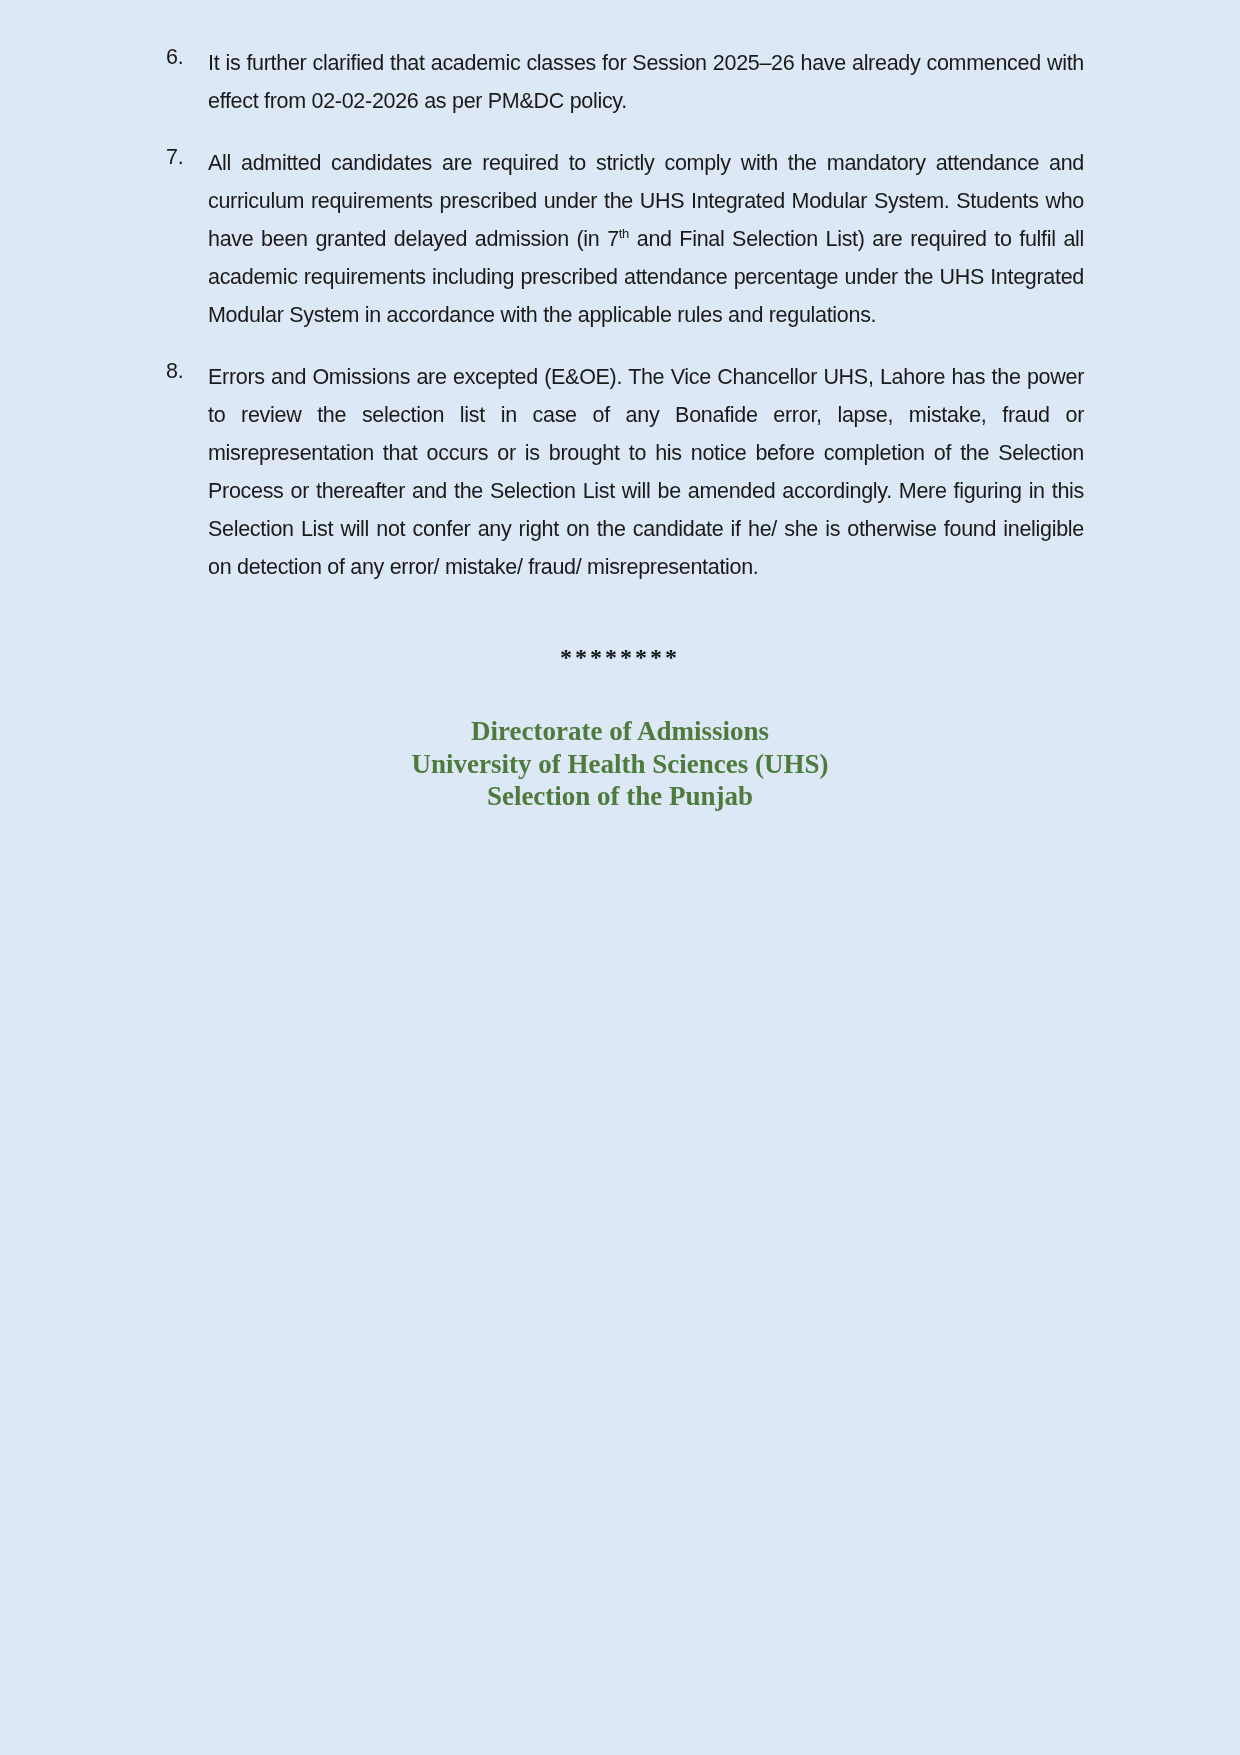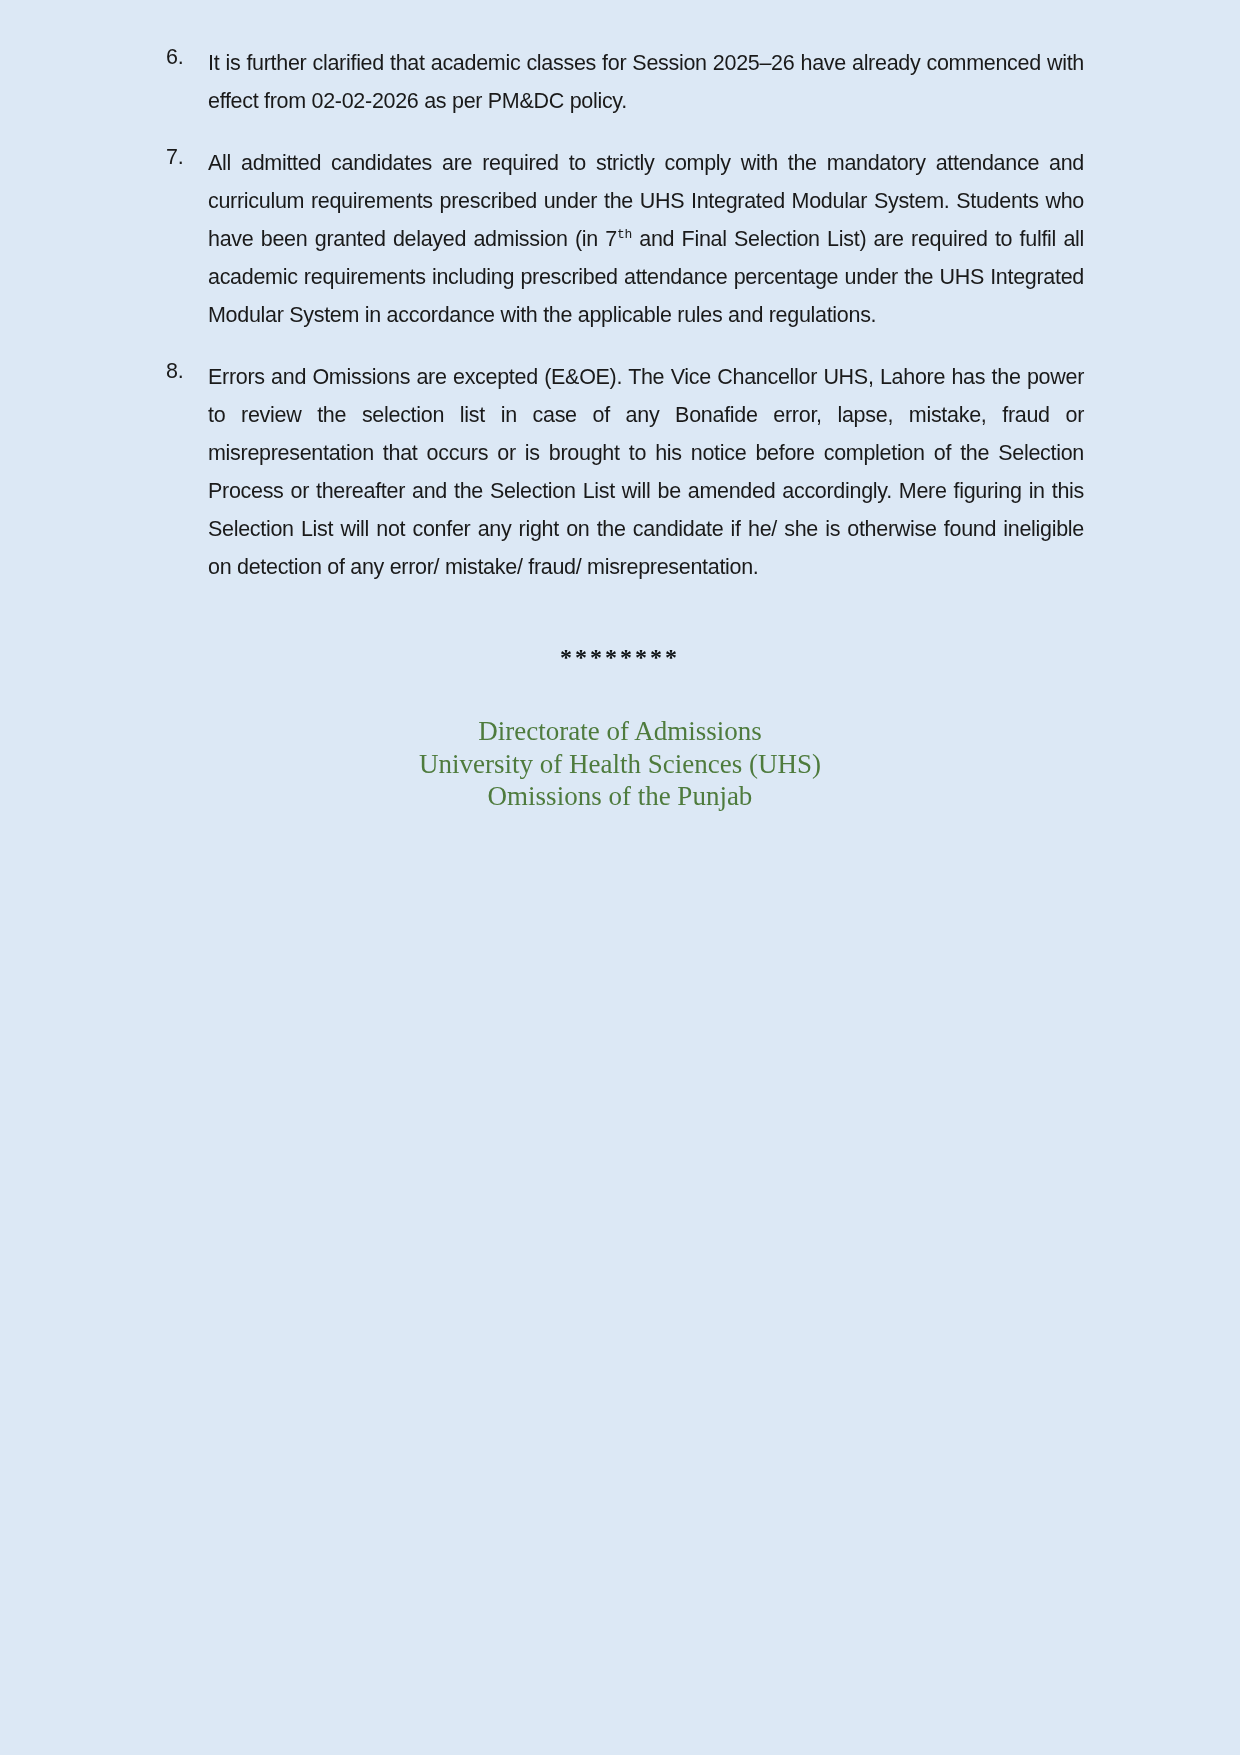--- a/index.html
+++ b/index.html
@@ -41,36 +41,35 @@
     font-size: 21.5px;
     line-height: 38px;
     letter-spacing: -0.3px;
     text-align: justify;
     text-justify: inter-word;
   }
   .notice-item .body sup {
     font-size: 13px;
     line-height: 0;
     vertical-align: super;
-    font-family: Liberation Mono, monospace;
   }
   .separator {
     margin-top: 52px;
     text-align: center;
     font-family: "Liberation Serif", serif;
     font-weight: bold;
     font-size: 24px;
     letter-spacing: 3px;
     color: #101417;
   }
   .signature {
     margin-top: 44px;
     text-align: center;
     font-family: "Liberation Serif", serif;
-    font-weight: normal;
+    font-weight: bold;
     font-size: 27px;
     line-height: 32.5px;
     color: #4e7b3d;
   }
 </style>
 </head>
 <body>
 
 <div class="page">
 
@@ -91,16 +90,16 @@
       <p class="body">Errors and Omissions are excepted (E&amp;OE). The Vice Chancellor UHS, Lahore has the power to review the selection list in case of any Bonafide error, lapse, mistake, fraud or misrepresentation that occurs or is brought to his notice before completion of the Selection Process or thereafter and the Selection List will be amended accordingly. Mere figuring in this Selection List will not confer any right on the candidate if he/ she is otherwise found ineligible on detection of any error/ mistake/ fraud/ misrepresentation.</p>
     </div>
 
   </div>
 
   <div class="separator">********</div>
 
   <div class="signature">
     <div>Directorate of Admissions</div>
     <div>University of Health Sciences (UHS)</div>
-    <div>Omissions of the Punjab</div>
+    <div>Selection of the Punjab</div>
   </div>
 
 </div>
 
 </body></html>

